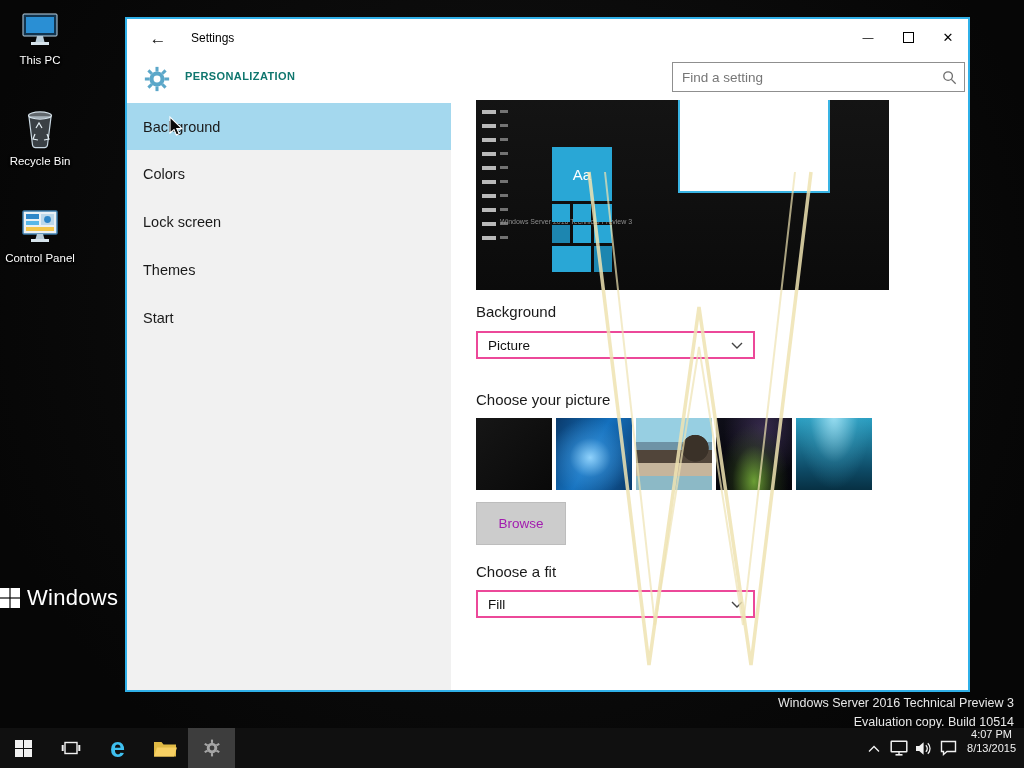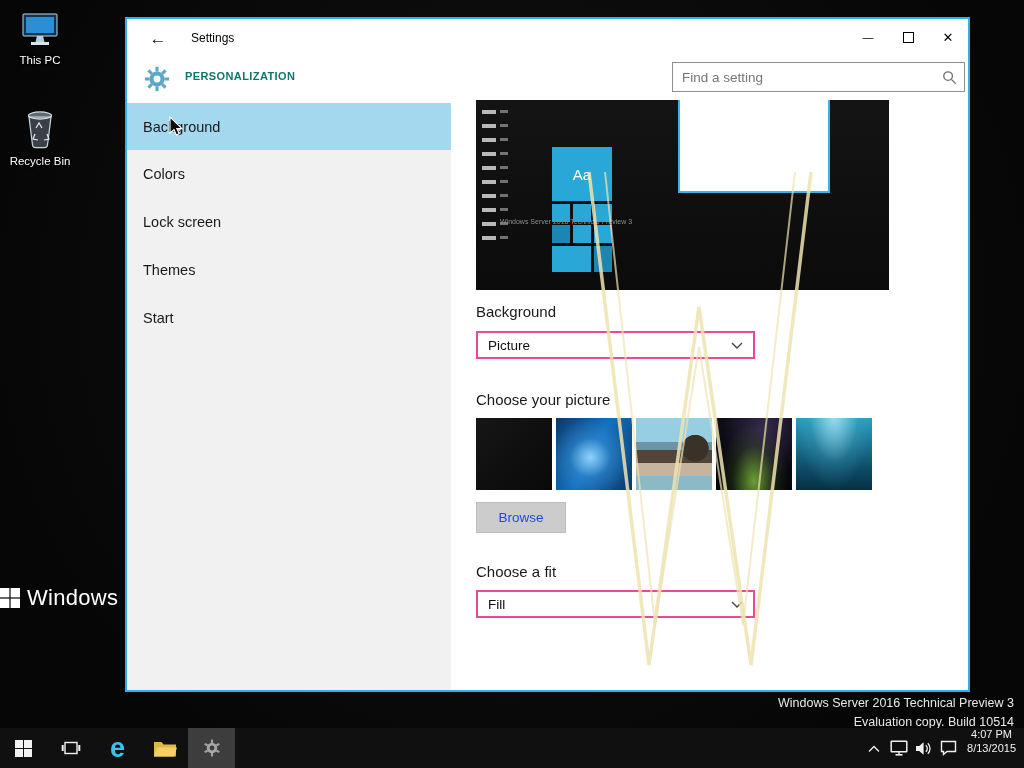--- a/index.html
+++ b/index.html
@@ -87,22 +87,22 @@
       radial-gradient(circle at 78% 42%, #3a3128 0 18%, rgba(58,49,40,0) 19%),
       linear-gradient(to bottom,#97cfe2 0 34%,#6e93a6 34% 44%,#51453a 44% 62%,#c6b59c 62% 80%,#8cb9c6 80% 100%);}
   .t4{background:
       radial-gradient(ellipse at 50% 88%, rgba(125,185,60,.85) 0%, rgba(60,90,30,.3) 40%, rgba(0,0,0,0) 65%),
       radial-gradient(ellipse at 62% 15%, rgba(95,70,130,.5) 0%, rgba(0,0,0,0) 60%),
       linear-gradient(#0e0e18,#05050a);}
   .t5{background:
       radial-gradient(ellipse at 50% -5%, rgba(185,240,255,.8) 0%, rgba(70,170,200,.25) 45%, rgba(0,0,0,0) 70%),
       linear-gradient(to bottom,#2b9fc2 0%,#0e4c68 70%,#073043 100%);}
 
-  .browse{position:absolute;left:349px;top:483px;width:90px;height:31px;background:#cccccc;
-    border:1px solid #bdbdbd;font-family:"Liberation Sans",sans-serif;font-size:13.5px;color:#1d4ed8;cursor:pointer;}
+  .browse{position:absolute;left:349px;top:483px;width:90px;height:43px;background:#cccccc;
+    border:1px solid #bdbdbd;font-family:"Liberation Sans",sans-serif;font-size:13.5px;color:#a21caf;cursor:pointer;}
 
   .site-wm{position:absolute;left:452px;top:148px;z-index:8;pointer-events:none;}
 
   
   .taskbar{position:absolute;left:0;bottom:0;width:1024px;height:40px;background:#101010;z-index:10;}
   .tb-left{position:absolute;left:0;top:0;height:40px;display:flex;}
   .tb-btn{width:47px;height:40px;display:flex;align-items:center;justify-content:center;cursor:pointer;}
   .tb-btn.active-app{background:#3d3d3d;}
   .edge-e{font-size:27px;font-weight:bold;color:#3fc0f0;line-height:1;}
   .tb-right{position:absolute;right:0;top:0;height:40px;display:flex;align-items:flex-start;padding-right:8px;}
@@ -128,20 +128,33 @@
 
   <div class="dicon dicon-recycle">
     <svg width="42" height="48" viewBox="0 0 42 48">
       <path d="M10,14 L13.5,42 a3,3 0 0 0 3,2.6 h9 a3,3 0 0 0 3,-2.6 L32,14 Z" fill="rgba(180,200,214,0.30)" stroke="#c9d8e2" stroke-width="1.2"></path>
       <ellipse cx="21" cy="12.5" rx="11.5" ry="3.6" fill="rgba(210,225,235,0.45)" stroke="#d6e2ea" stroke-width="1.2"></ellipse>
       <path d="M17,25 l3,-5 3,5 M16,31 l-2,5 5,1 M28,31 l2,5 -5,1" fill="none" stroke="#e3edf3" stroke-width="1.2"></path>
     </svg>
     <span class="dlabel">Recycle Bin</span>
   </div>
 
+  <div class="dicon dicon-cpanel">
+    <svg width="42" height="40" viewBox="0 0 42 40">
+      <rect x="4" y="3" width="34" height="23" rx="1" fill="#e9f0f5" stroke="#3e7fae" stroke-width="1.5"></rect>
+      <rect x="7" y="6" width="13" height="5" fill="#2e86c8"></rect>
+      <rect x="7" y="13" width="13" height="4" fill="#58b7e8"></rect>
+      <rect x="22" y="6" width="13" height="11" fill="#bcd8ea"></rect>
+      <circle cx="28.5" cy="11.5" r="3.4" fill="#2e86c8"></circle>
+      <rect x="7" y="19" width="28" height="4" fill="#f3c64a"></rect>
+      <path d="M18,26 h6 l1.5,5 h-9 Z" fill="#b9cdd9"></path>
+      <rect x="12" y="31" width="18" height="3" fill="#d7e4ec"></rect>
+    </svg>
+    <span class="dlabel">Control Panel</span>
+  </div>
 
   <div class="wall-logo">
     <svg width="20" height="20" viewBox="0 0 20 20">
       <g fill="#ffffff">
         <rect x="0" y="0" width="9.4" height="9.4"></rect>
           <rect x="10.6" y="0" width="9.4" height="9.4"></rect>
         <rect x="0" y="10.6" width="9.4" height="9.4"></rect>
           <rect x="10.6" y="10.6" width="9.4" height="9.4"></rect>
       </g>
     </svg>

